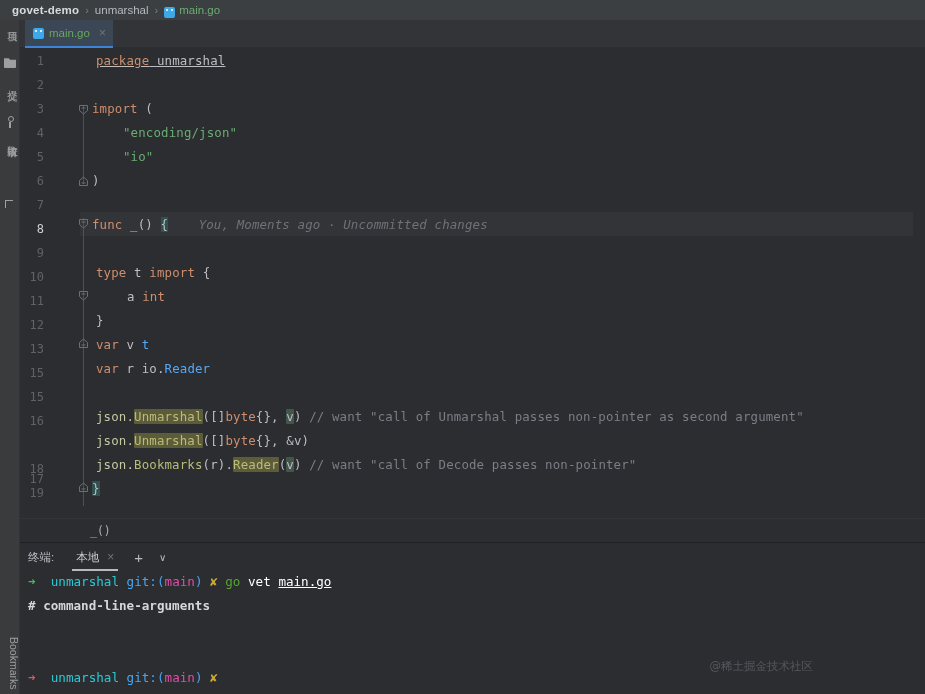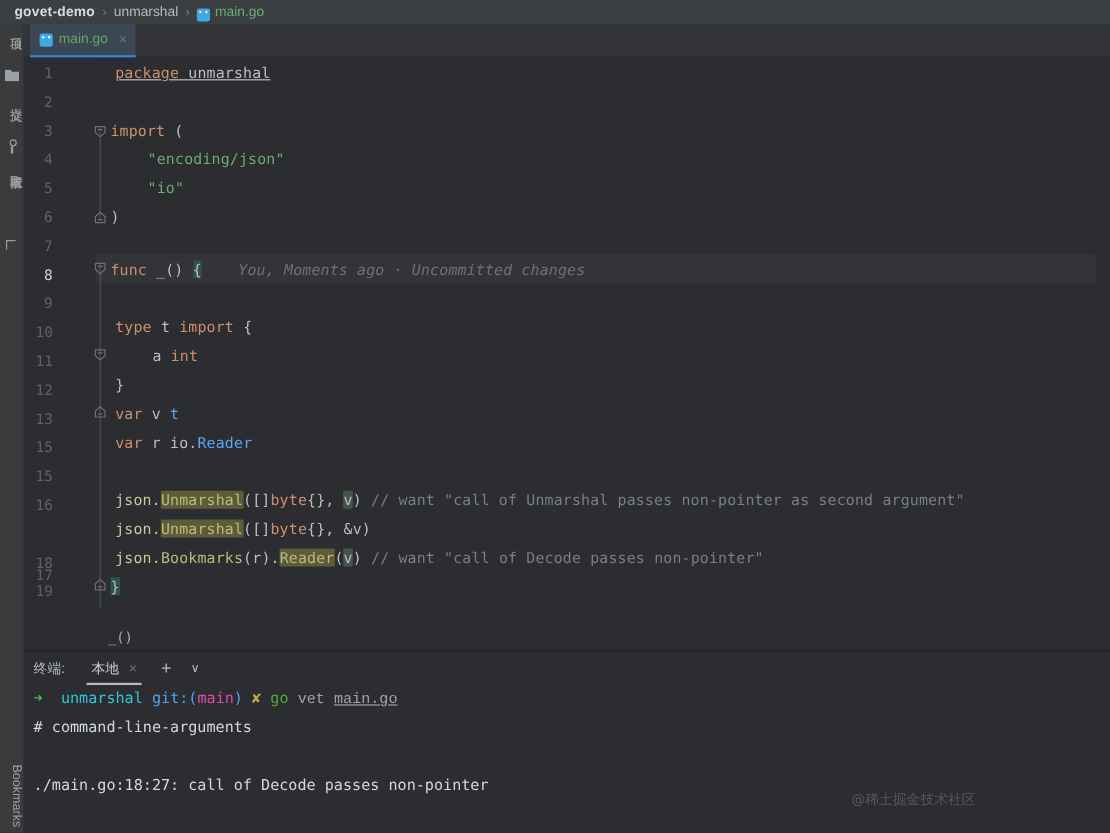--- a/index.html
+++ b/index.html
@@ -218,21 +218,21 @@
     overflow: hidden;
   }
   .tline { position: absolute; left: 8px; white-space: pre; color: #d5d8da; }
   .t-arrow-g { color: #3fbf4f; }
   .t-arrow-r { color: #e05561; }
   .t-cyan { color: #2ec8d3; }
   .t-blue { color: #4aa5f0; }
   .t-mag  { color: #e34ba9; }
   .t-yel  { color: #c8a93a; }
   .t-green{ color: #55a630; }
-  .t-white{ color: #a3a3a3; font-family: Liberation Mono, monospace; }
+  .t-white{ color: #ffffff; }
   .t-ul { text-decoration: underline; }
 
   
   #bookmarks {
     position: absolute; left: 0; bottom: 4px; width: 20px;
     color: #9da0a3; font-size: 10.5px;
     writing-mode: vertical-rl;
     white-space: nowrap;
   }
 
@@ -393,21 +393,21 @@
         <span class="term-tab-close">×</span>
       </span>
       <span class="term-plus">+</span>
       <span class="term-chev">∨</span>
     </div>
 
     <div id="termbody">
 
       <div class="tline" style="top:3px;"><span class="t-arrow-g">➜</span>  <span class="t-cyan">unmarshal</span> <span class="t-blue">git:</span><span class="t-blue">(</span><span class="t-mag">main</span><span class="t-blue">)</span> <span class="t-yel">✘</span> <span class="t-green">go</span> <span class="t-white">vet</span> <span class="t-white t-ul">main.go</span></div>
 
-      <div class="tline" style="top:27px; color:#d5d8da;"># command-line-arguments</div>
-      <div class="tline" style="top:75px; color:#d5d8da;">./main.go:18:27: call of Decode passes non-pointer</div>
-
+      <div class="tline" style="top:27px; color:#d5d8da;font-weight:bold;"># command-line-arguments</div>
+
+      <div class="tline" style="top:99px;"><span class="t-arrow-r">➜</span>  <span class="t-cyan">unmarshal</span> <span class="t-blue">git:</span><span class="t-blue">(</span><span class="t-mag">main</span><span class="t-blue">)</span> <span class="t-yel">✘</span></div>
     </div>
   </div>
 
   <div id="watermark">@稀土掘金技术社区</div>
 
 </div>
 
 </body></html>

